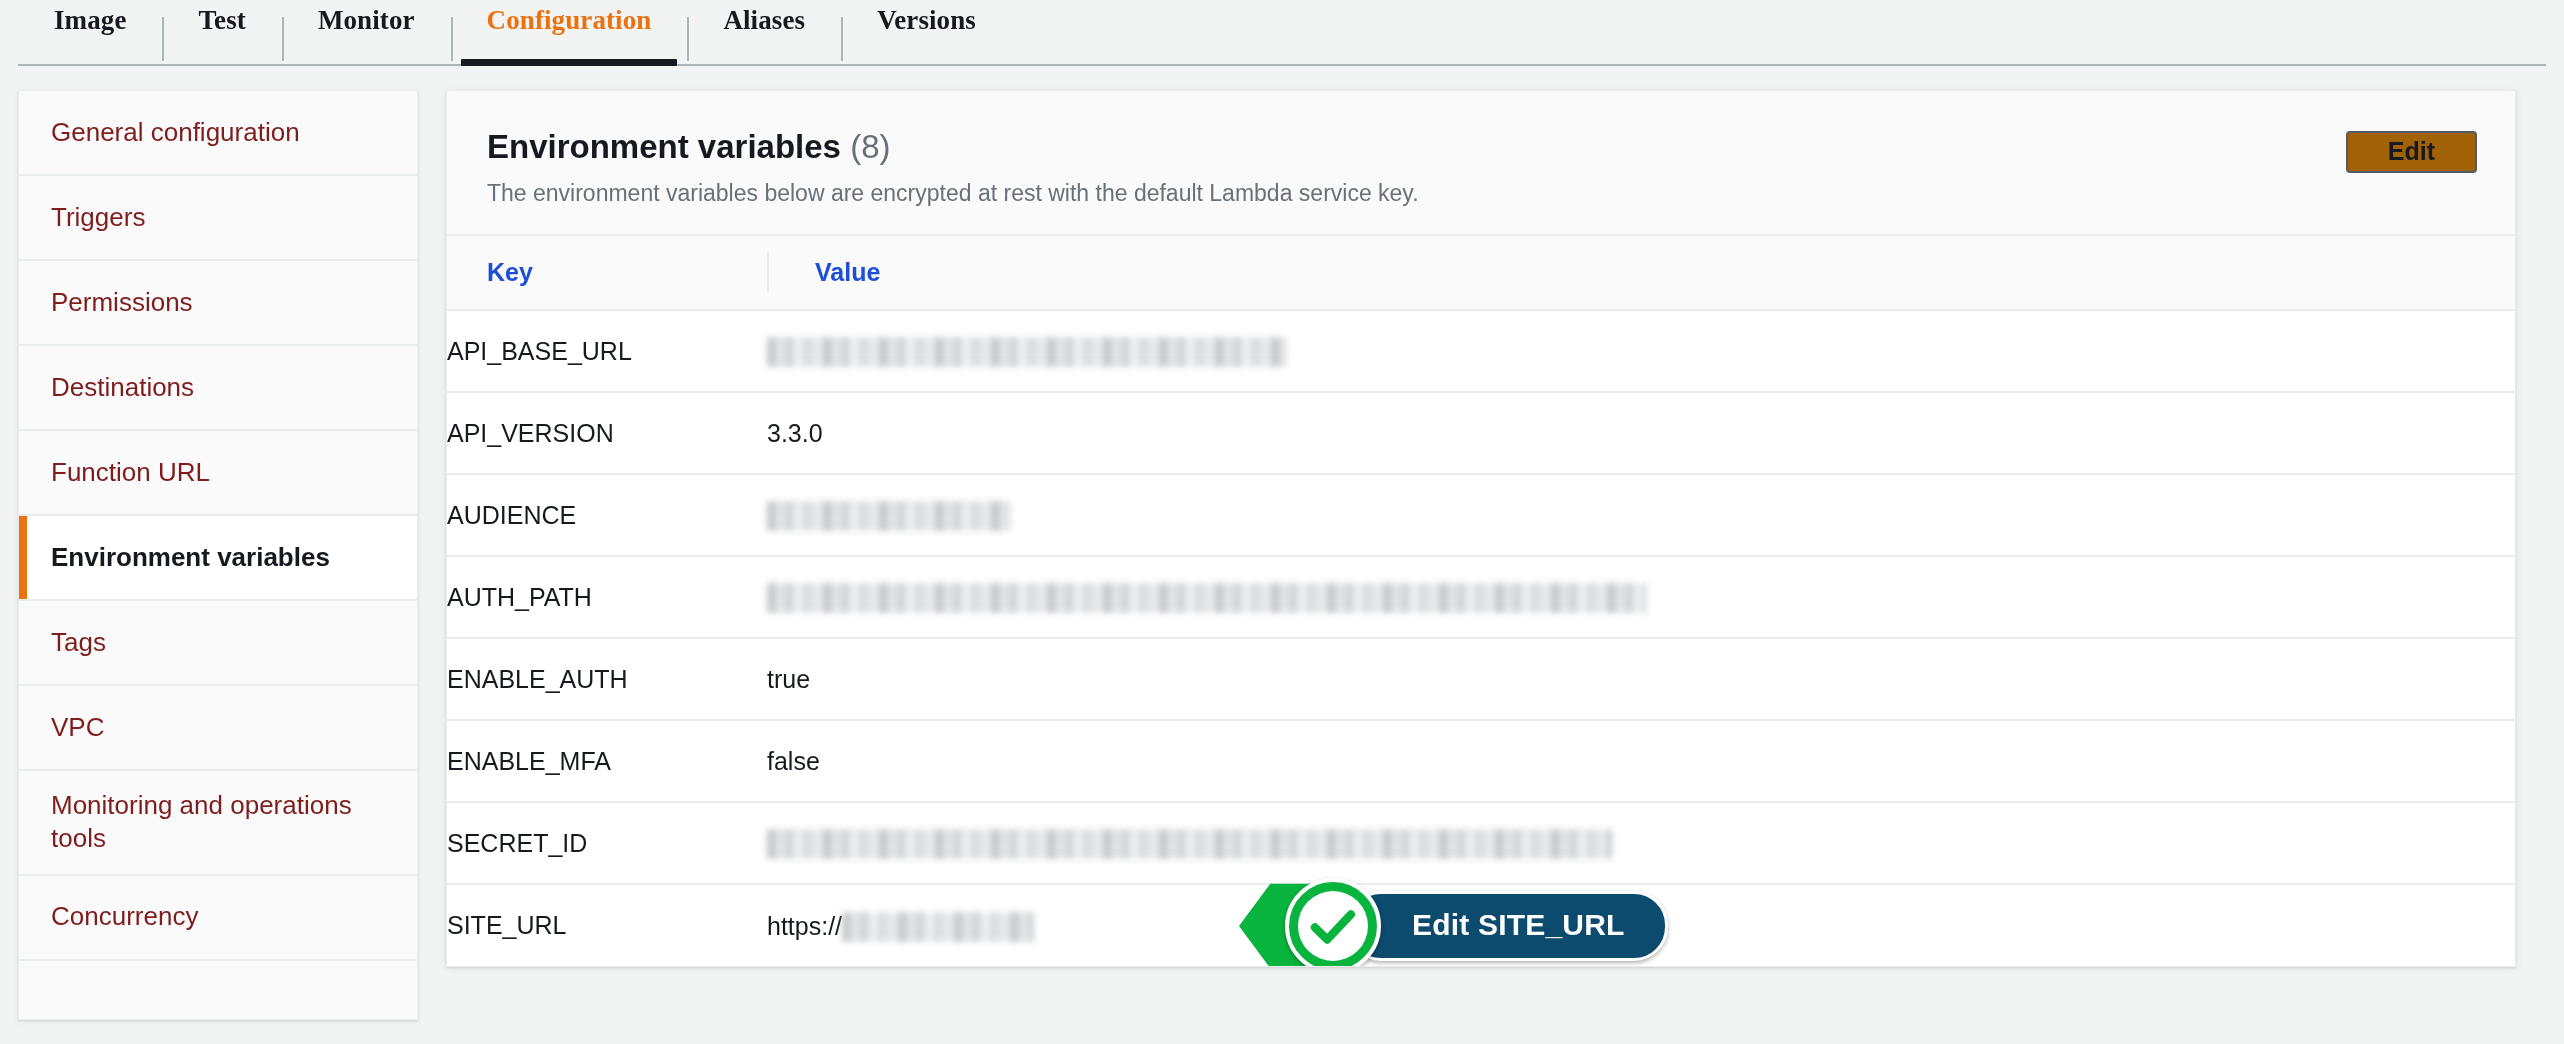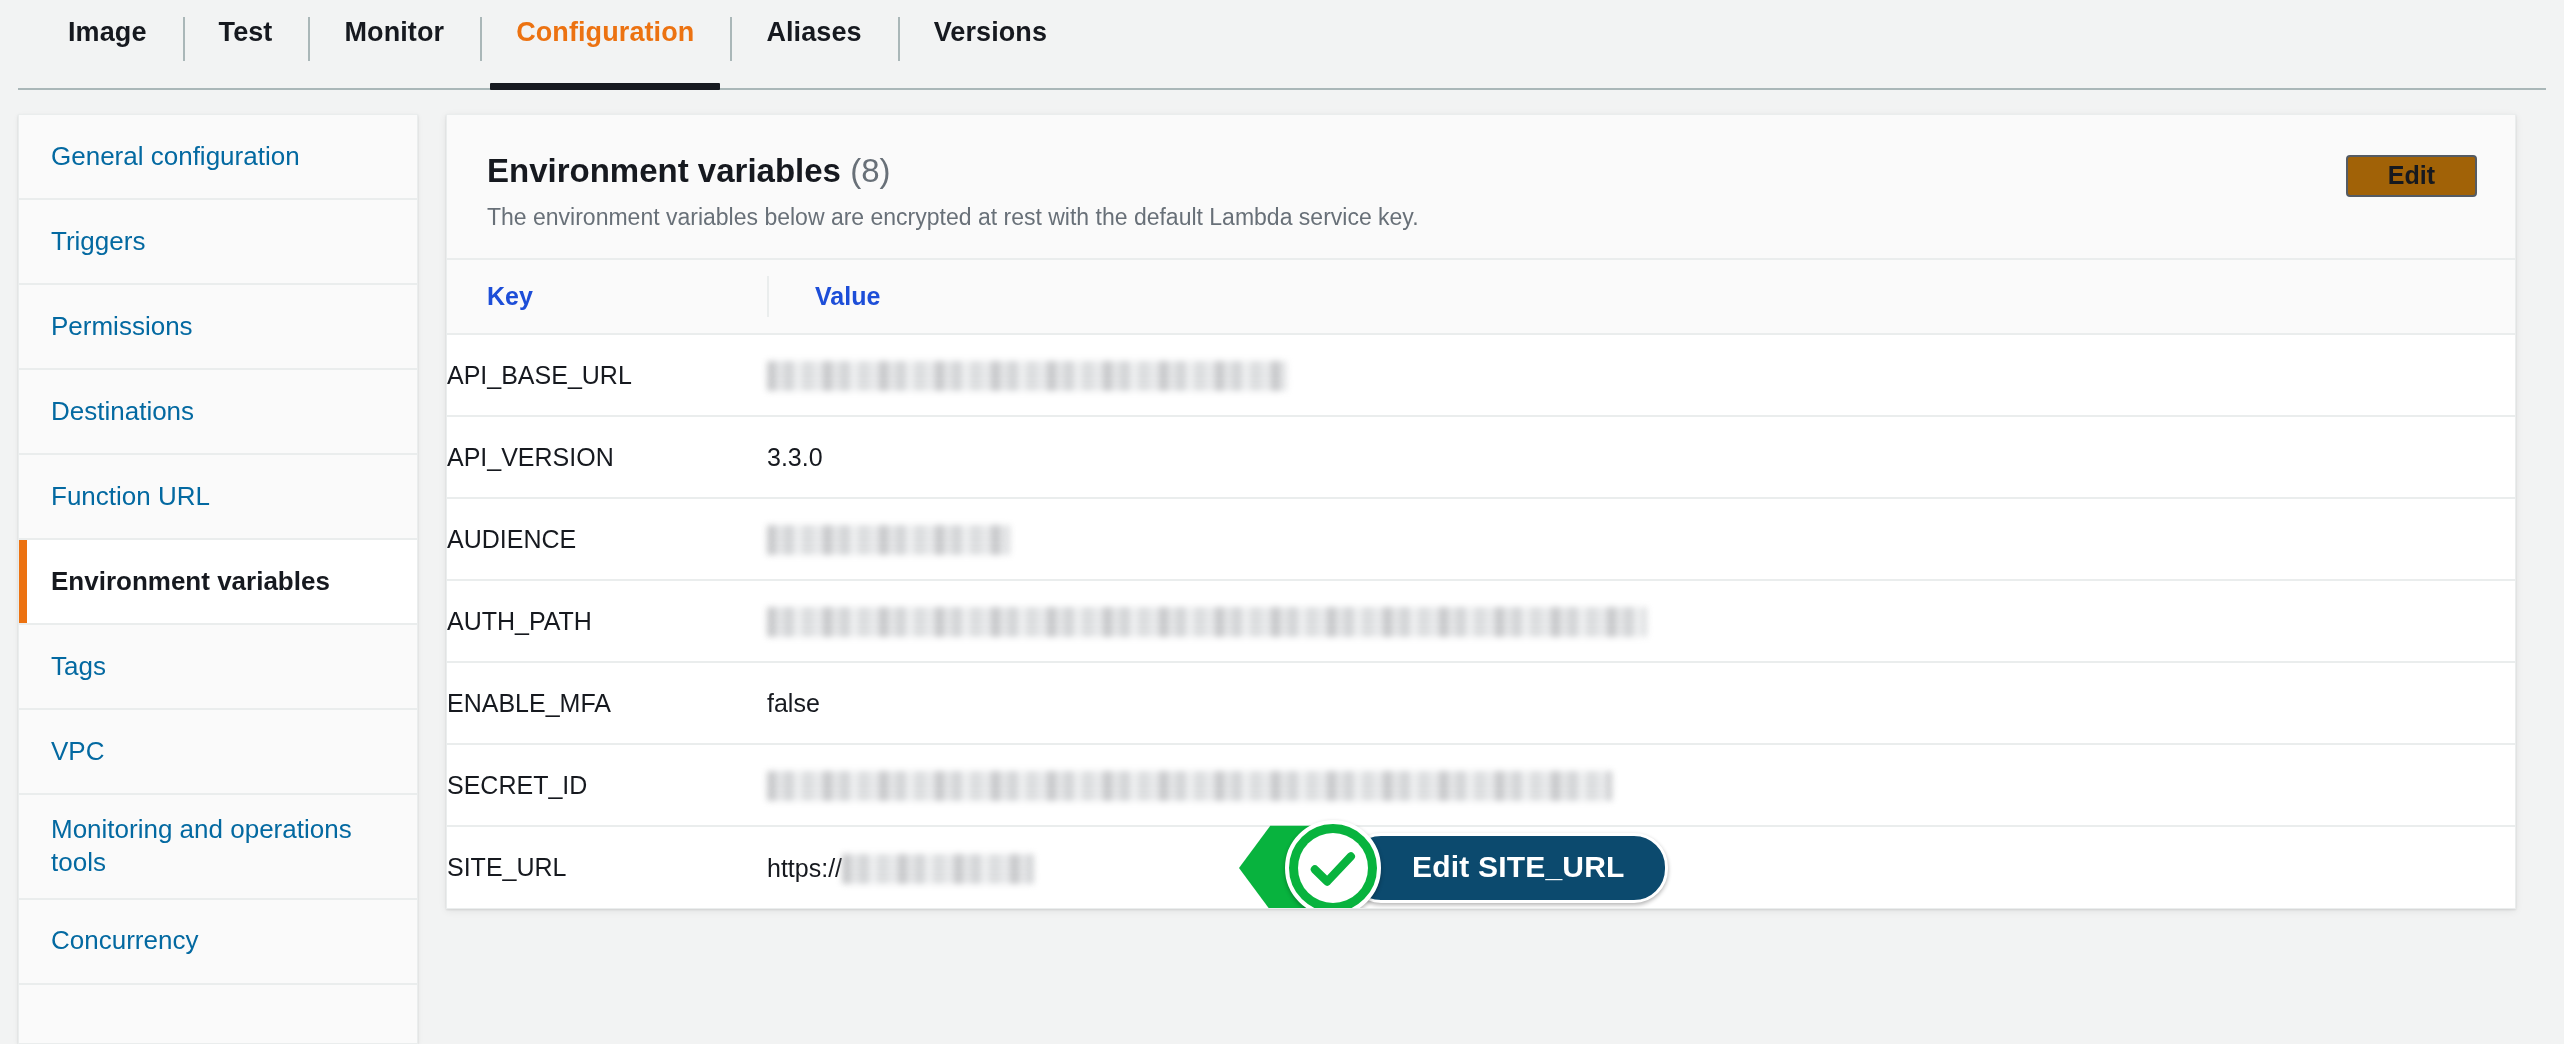--- a/index.html
+++ b/index.html
@@ -11,25 +11,26 @@
     height: 1044px;
     overflow: hidden;
     background: #f2f3f3;
     font-family: "Liberation Sans", "DejaVu Sans", sans-serif;
     -webkit-font-smoothing: antialiased;
   }
 
   
   .tabbar {
     position: relative;
-    height: 90px;
+    height: 66px;
     background: #f2f3f3;
     display: flex;
     align-items: stretch;
-    padding-left: 32px;
+    padding-left: 18px;
+    font-family: Liberation Serif, serif;
   }
   .tabbar::after {
     content: "";
     position: absolute;
     left: 18px;
     right: 18px;
     bottom: 0;
     height: 2px;
     background: #aab7b8;
   }
@@ -85,21 +86,21 @@
     overflow: hidden;
     max-height: 930px;
   }
   .side-item {
     position: relative;
     display: flex;
     align-items: center;
     min-height: 85px;
     padding: 18px 22px 18px 32px;
     font-size: 26px;
-    color: #0369a1;
+    color: #7f1d1d;
     border-bottom: 2px solid #eaeded;
     line-height: 1.28;
     cursor: pointer;
     background: #fafafa;
   }
   .side-item:last-child { border-bottom: none; }
   .side-item.selected {
     background: #ffffff;
     color: #16191f;
     font-weight: 700;
@@ -383,20 +384,24 @@
           </td>
         </tr>
 
         <tr>
           <td class="td-key">AUTH_PATH</td>
           <td class="td-val">
             <span class="blur" style="width:880px"></span>
           </td>
         </tr>
 
+        <tr>
+          <td class="td-key">ENABLE_AUTH</td>
+          <td class="td-val">true</td>
+        </tr>
 
         <tr>
           <td class="td-key">ENABLE_MFA</td>
           <td class="td-val">false</td>
         </tr>
 
         <tr>
           <td class="td-key">SECRET_ID</td>
           <td class="td-val">
             <span class="blur" style="width:845px"></span>

